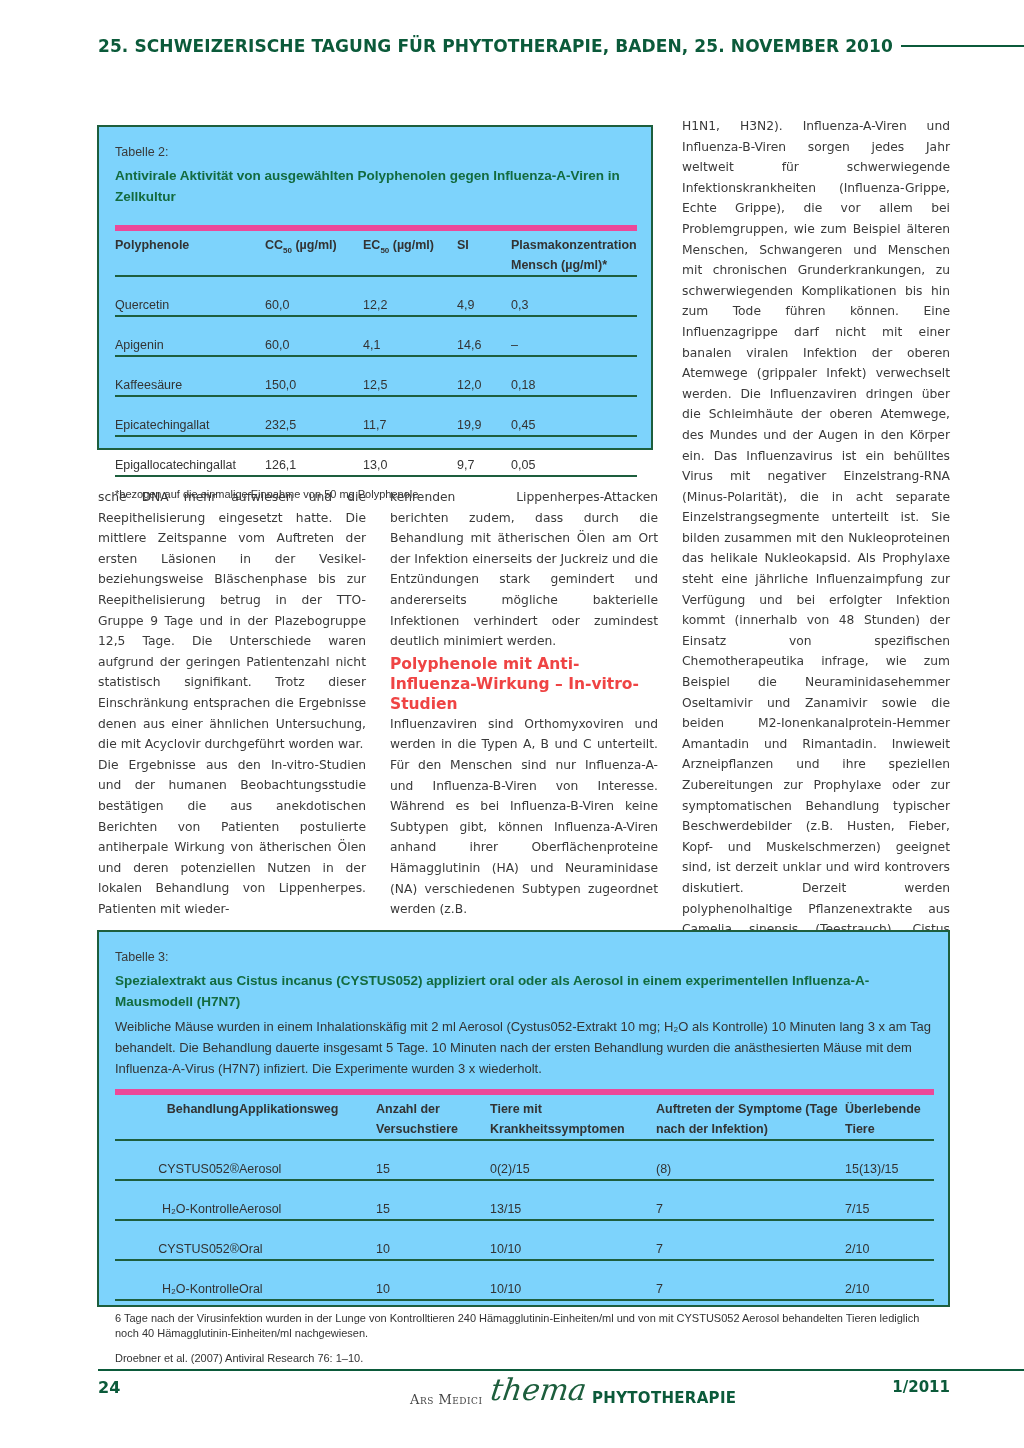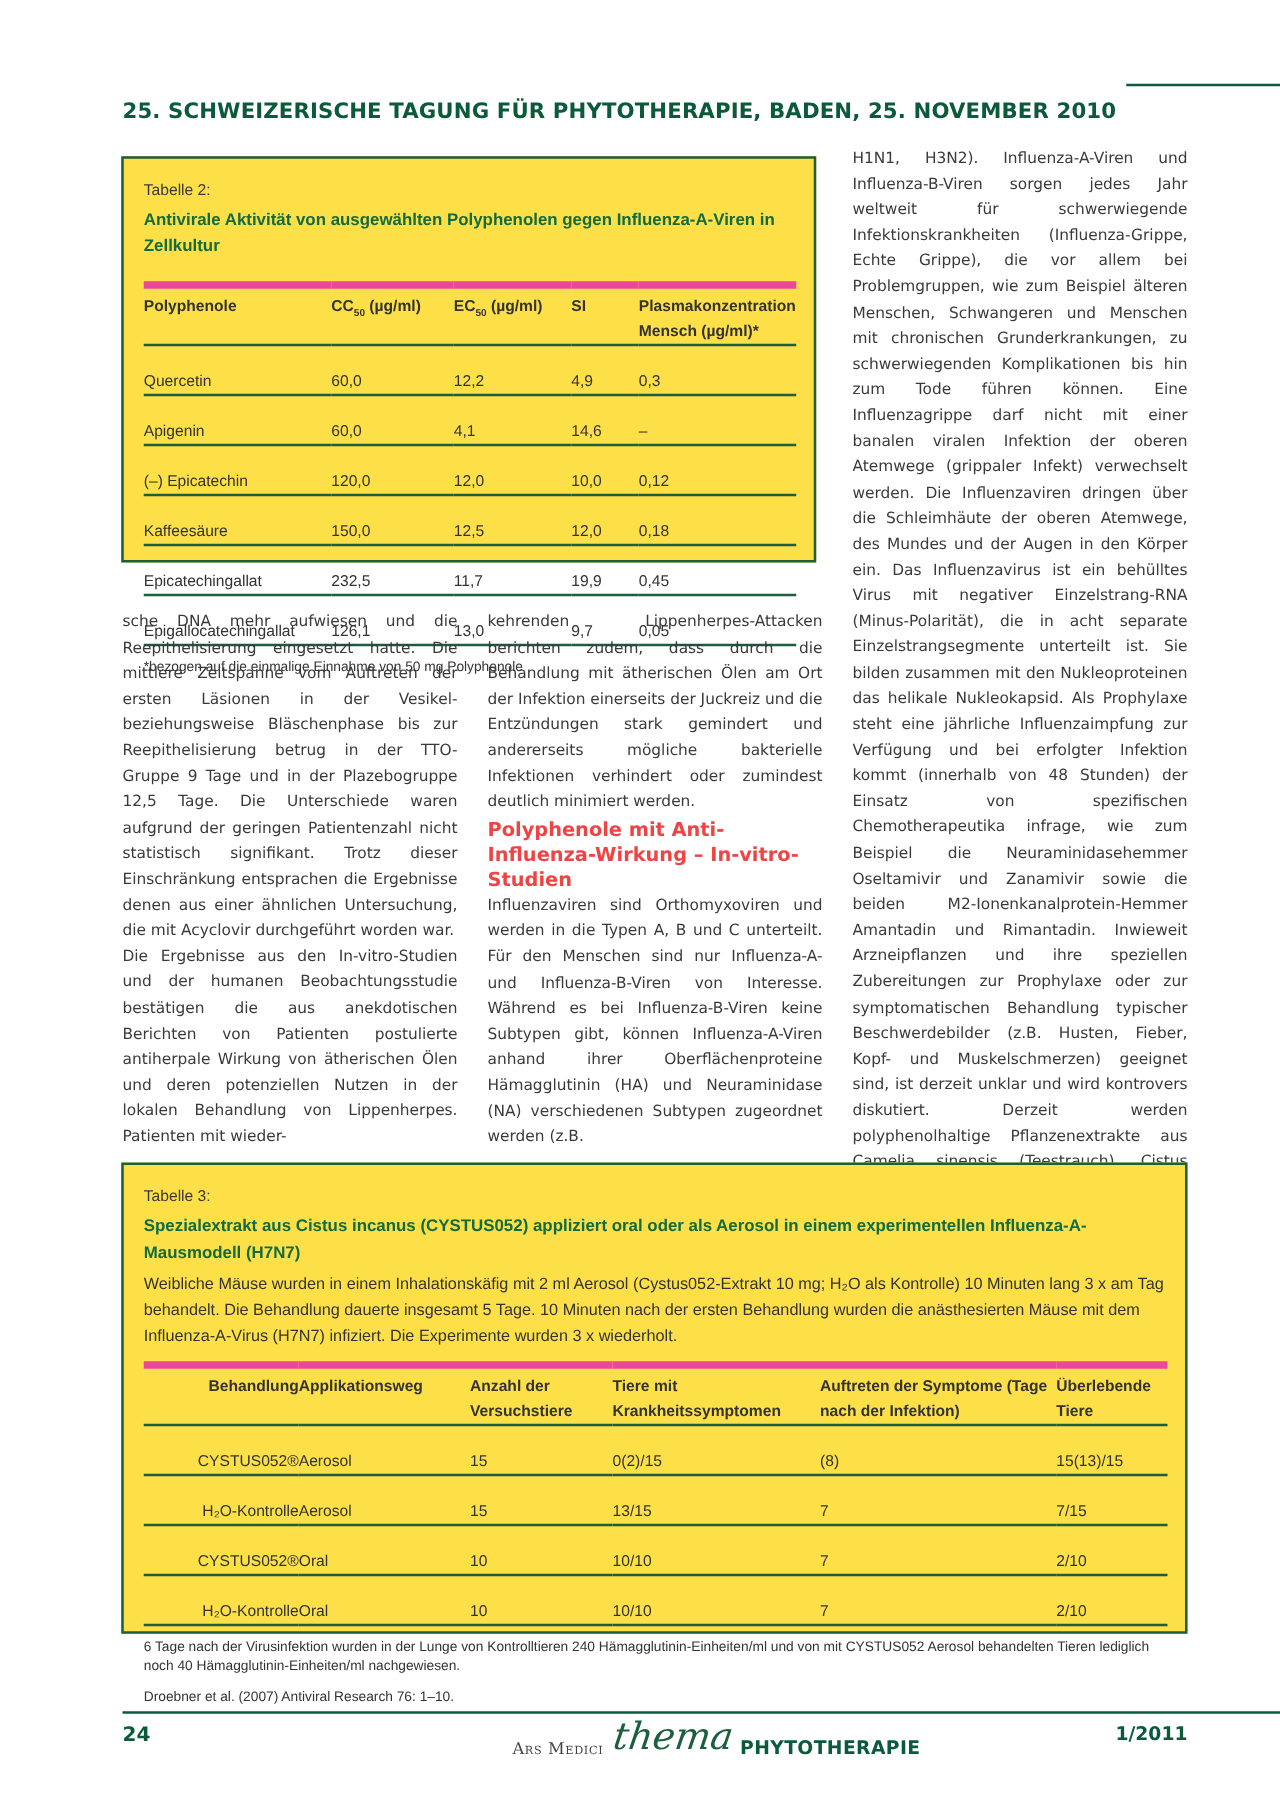--- a/index.html
+++ b/index.html
@@ -5,26 +5,26 @@
   * { box-sizing: border-box; margin: 0; padding: 0; }
   html, body { width: 1024px; height: 1448px; background: #ffffff; }
   body { position: relative; font-family: "DejaVu Sans", sans-serif; color: #3a3a3a; overflow: hidden; }
 
   .running-head {
     position: absolute; left: 98px; top: 36px; right: 0;
     display: flex; align-items: center;
   }
   .running-head .title {
     font-family: "DejaVu Sans", sans-serif; font-weight: bold;
-    font-size: 17px; color: #0b5a3a; letter-spacing: 0.1px; white-space: nowrap; margin-top: 43px;
+    font-size: 17px; color: #0b5a3a; letter-spacing: 0.1px; white-space: nowrap;
   }
   .running-head .rule { flex: 1; height: 2px; background: #0b5a3a; margin-left: 8px; }
 
   .box {
-    position: absolute; background: #fde047; border: 2px solid #1d5e3d;
+    position: absolute; background: #7dd3fc; border: 2px solid #1d5e3d;
   }
   #table2-box { left: 97px; top: 125px; width: 556px; height: 325px; padding: 18px 14px 0 16px; }
   #table3-box { left: 97px; top: 930px; width: 853px; height: 377px; padding: 18px 14px 0 16px; }
 
   .tbl-caption { font-family: "Liberation Sans", sans-serif; font-size: 12.5px; color: #3a3a3a; }
   .tbl-title {
     font-family: "Liberation Sans", sans-serif; font-weight: bold;
     font-size: 13.5px; color: #136b3f; line-height: 21px; margin-top: 6px;
   }
   .tbl-desc { font-family: "Liberation Sans", sans-serif; font-size: 13px; line-height: 21px; color: #333; margin-top: 4px; }
@@ -104,27 +104,20 @@
           <td>0,3</td>
       </tr>
       <tr>
         <td>Apigenin</td>
           <td>60,0</td>
           <td>4,1</td>
           <td>14,6</td>
           <td>–</td>
       </tr>
       <tr>
-        <td>(–) Epicatechin</td>
-          <td>120,0</td>
-          <td>12,0</td>
-          <td>10,0</td>
-          <td>0,12</td>
-      </tr>
-      <tr>
         <td>Kaffeesäure</td>
           <td>150,0</td>
           <td>12,5</td>
           <td>12,0</td>
           <td>0,18</td>
       </tr>
       <tr>
         <td>Epicatechingallat</td>
           <td>232,5</td>
           <td>11,7</td>

